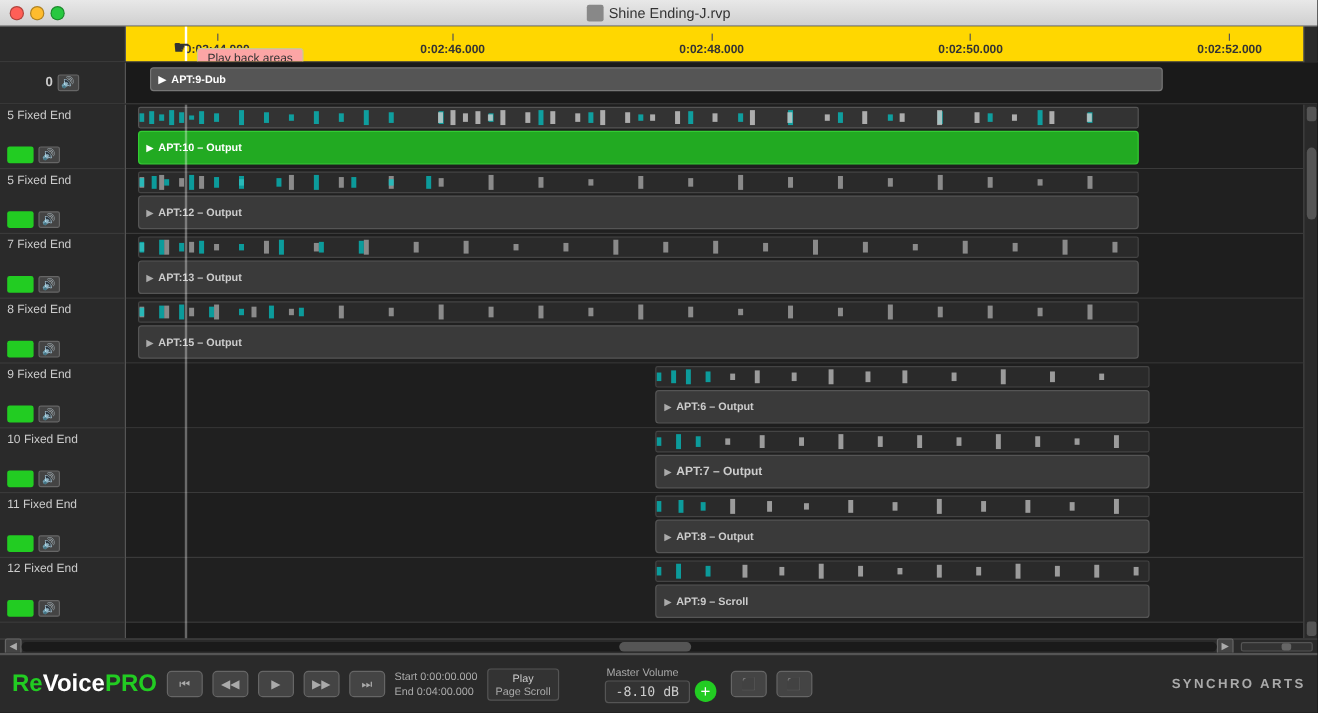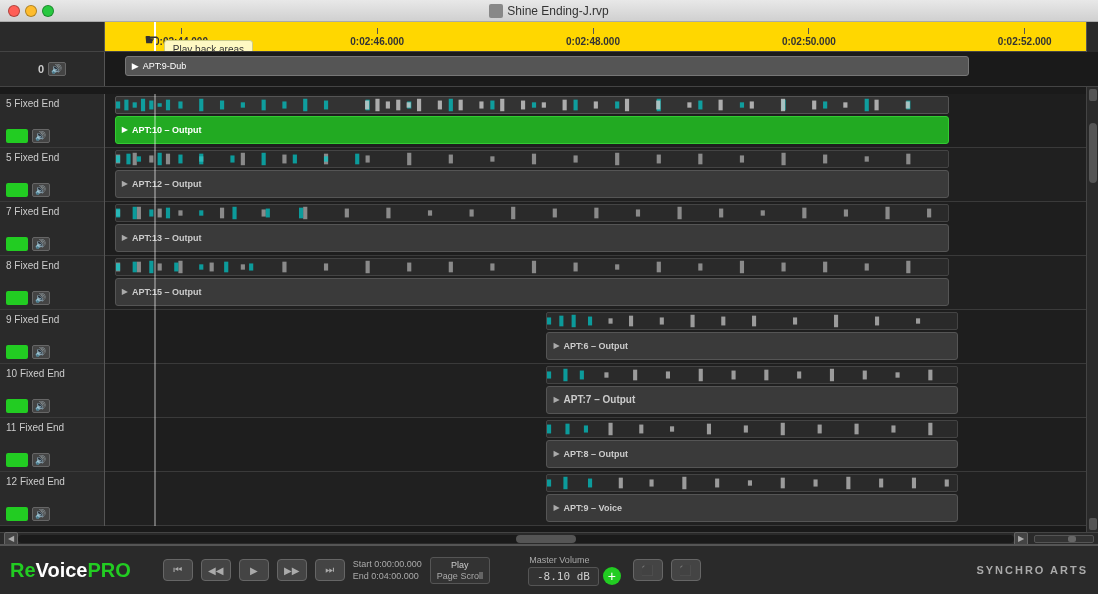--- a/index.html
+++ b/index.html
@@ -327,21 +327,21 @@
       display: flex;
       align-items: center;
       justify-content: center;
       font-size: 8px;
       color: #aaa;
     }
 
     
     .tooltip {
       position: absolute;
-      background: #fef9c3;
+      background: #fca5a5;
       border: 1px solid #cccc88;
       border-radius: 3px;
       padding: 3px 8px;
       font-size: 10px;
       color: #333;
       z-index: 100;
       white-space: nowrap;
     }
 
     
@@ -414,26 +414,26 @@
 
       <div class="top-row">
         <div class="top-row-label">
           <span style="font-size:11px;color:#ccc;font-weight:600;">0</span>
           <div class="speaker-btn">🔊</div>
         </div>
         <div class="top-row-content">
 
           <div style="position:absolute;left:2%;top:4px;width:85%;height:20px;background:#555;border-radius:3px;display:flex;align-items:center;padding:0 6px;border:1px solid #777;">
             <span style="font-size:9px;color:#fff;margin-right:4px;">▶</span>
-            <span style="font-size:9px;color:#fff;font-weight:400;text-align:center;">APT:9-Dub</span>
+            <span style="font-size:9px;color:#fff;font-weight:700;text-align:center;">APT:9-Dub</span>
           </div>
         </div>
       </div>
 
-      <div style="display:flex;flex:1;overflow:hidden;align-items:center;">
+      <div style="display:flex;flex:1;overflow:hidden;">
         <div class="track-labels">
 
           <div class="track-label">
             <span class="track-label-name">5 Fixed End</span>
             <div class="track-label-controls">
               <button class="green-btn"></button>
               <div class="speaker-btn">🔊</div>
             </div>
           </div>
           <div class="track-label">
@@ -783,21 +783,21 @@
                 <rect x="114" y="3" width="2" height="12" fill="#cccccc" opacity="0.7"></rect>
                 <rect x="130" y="5" width="2" height="8" fill="#cccccc" opacity="0.7"></rect>
                 <rect x="146" y="2" width="2" height="14" fill="#cccccc" opacity="0.7"></rect>
                 <rect x="162" y="4" width="2" height="10" fill="#cccccc" opacity="0.7"></rect>
                 <rect x="178" y="3" width="2" height="12" fill="#cccccc" opacity="0.7"></rect>
                 <rect x="194" y="5" width="2" height="8" fill="#cccccc" opacity="0.7"></rect>
               </svg>
             </div>
             <div style="position:absolute;left:45%;top:22px;width:42%;height:28px;background:#3a3a3a;border:1px solid #555;border-radius:3px;display:flex;align-items:center;padding:0 6px;">
               <span style="font-size:8px;color:#aaa;">▶</span>
-              <span style="font-size:9px;color:#ccc;font-weight:600;margin-left:4px;">APT:9 – Voice</span>
+              <span style="font-size:9px;color:#ccc;font-weight:600;margin-left:4px;">APT:9 – Scroll</span>
             </div>
           </div>
         </div>
 
         <div class="vert-scrollbar" style="height:100%;">
           <div style="width:8px;height:12px;background:#555;border-radius:2px;margin:2px auto;"></div>
           <div class="vert-scroll-thumb"></div>
           <div style="width:8px;height:12px;background:#555;border-radius:2px;margin:2px auto;margin-top:auto;"></div>
         </div>
       </div>
@@ -814,21 +814,21 @@
             <div style="position:absolute;right:30%;top:0;bottom:0;width:8px;background:#666;border-radius:2px;"></div>
           </div>
         </div>
       </div>
     </div>
 
   </div>
 
   <div class="transport-bar">
 
-    <div style="display:flex;align-items:baseline;margin-right:24px;">
+    <div style="display:flex;align-items:baseline;margin-right:0;">
       <span style="font-size:20px;font-weight:900;color:#22cc22;">Re</span>
       <span style="font-size:20px;font-weight:900;color:#fff;">Voice</span>
       <span style="font-size:20px;font-weight:900;color:#22cc22;">PRO</span>
     </div>
 
     <div class="transport-btn">⏮</div>
     <div class="transport-btn">◀◀</div>
     <div class="transport-btn">▶</div>
     <div class="transport-btn">▶▶</div>
     <div class="transport-btn">⏭</div>

